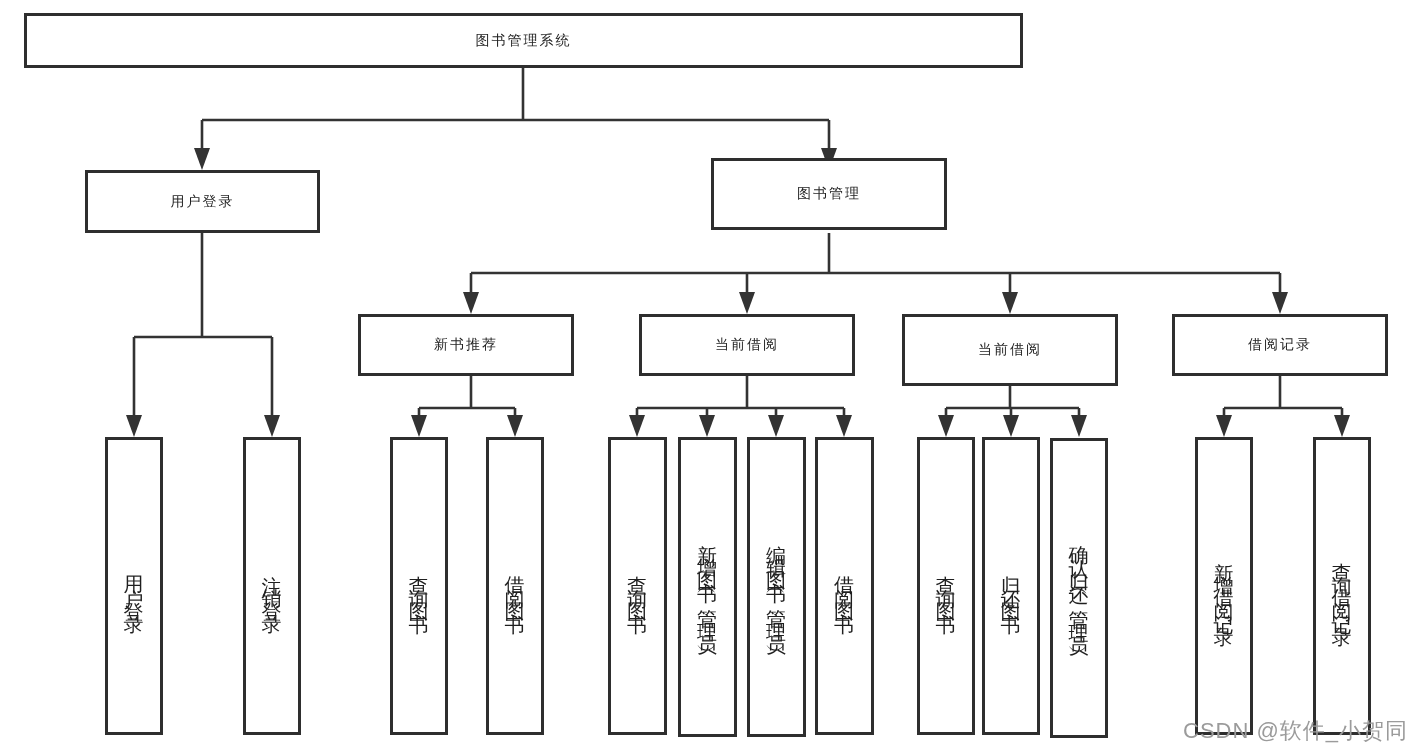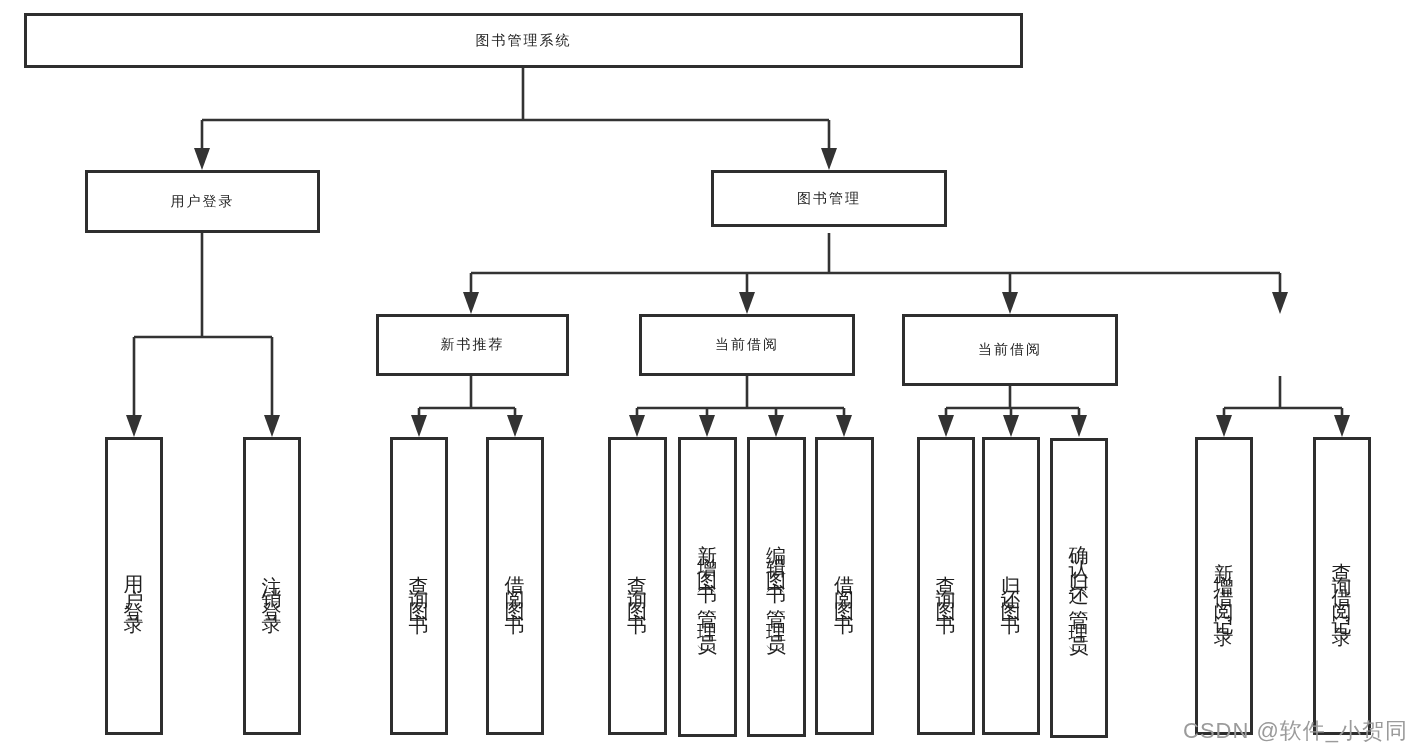--- a/index.html
+++ b/index.html
@@ -98,25 +98,26 @@
       <polygon points="1003,415 1019,415 1011,437"></polygon>
       <polygon points="1071,415 1087,415 1079,437"></polygon>
       <polygon points="1216,415 1232,415 1224,437"></polygon>
       <polygon points="1334,415 1350,415 1342,437"></polygon>
     </g>
   </svg>
 
   <div class="box" style="left:24px;top:13px;width:999px;height:55px;">图书管理系统</div>
 
   <div class="box" style="left:85px;top:170px;width:235px;height:63px;">用户登录</div>
-  <div class="box" style="left:711px;top:170px;width:236px;height:57px;">图书管理</div>
+  <div class="box" style="left:711px;top:158px;width:236px;height:72px;">图书管理</div>
 
-  <div class="box" style="left:376px;top:314px;width:193px;height:62px;">新书推荐</div>
+  <div class="box" style="left:358px;top:314px;width:216px;height:62px;">新书推荐</div>
   <div class="box" style="left:639px;top:314px;width:216px;height:62px;">当前借阅</div>
   <div class="box" style="left:902px;top:314px;width:216px;height:72px;">当前借阅</div>
+  <div class="box" style="left:1172px;top:314px;width:216px;height:62px;">借阅记录</div>
 
   <div class="box vbox" style="left:105px;top:437px;width:58px;height:298px;">用户登录</div>
   <div class="box vbox" style="left:243px;top:437px;width:58px;height:298px;">注销登录</div>
 
   <div class="box vbox" style="left:390px;top:437px;width:58px;height:298px;">查询图书</div>
   <div class="box vbox" style="left:486px;top:437px;width:58px;height:298px;">借阅图书</div>
 
   <div class="box vbox" style="left:608px;top:437px;width:59px;height:298px;">查询图书</div>
   <div class="box vbox" style="left:678px;top:437px;width:59px;height:300px;">新增图书（管理员）</div>
   <div class="box vbox" style="left:747px;top:437px;width:59px;height:300px;">编辑图书（管理员）</div>

